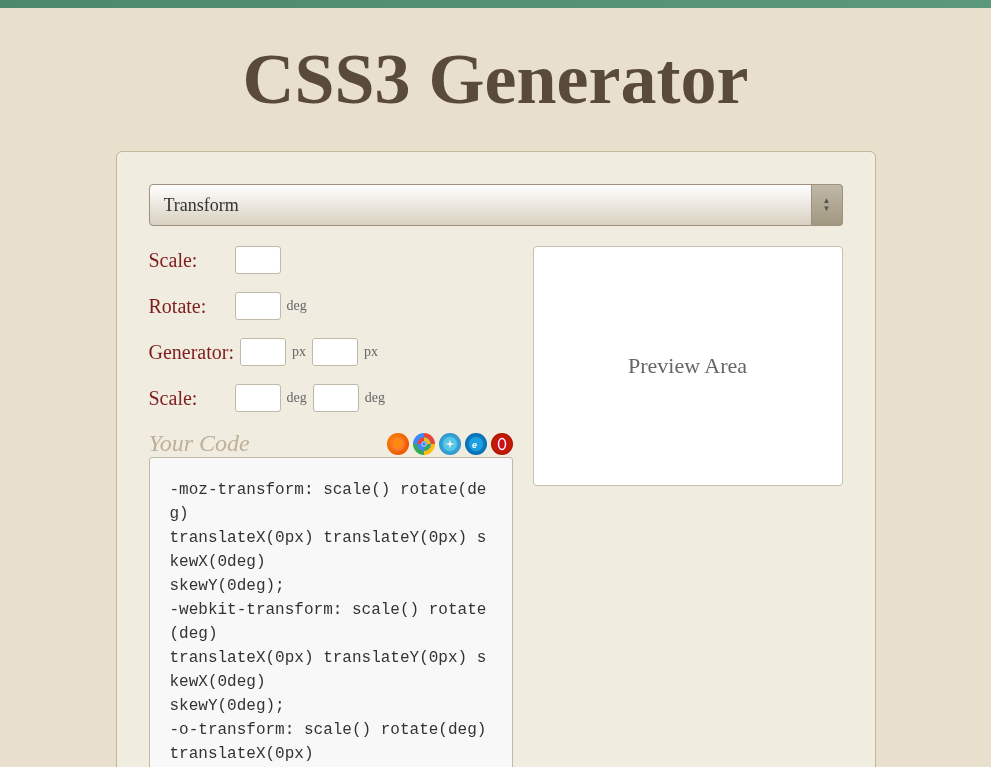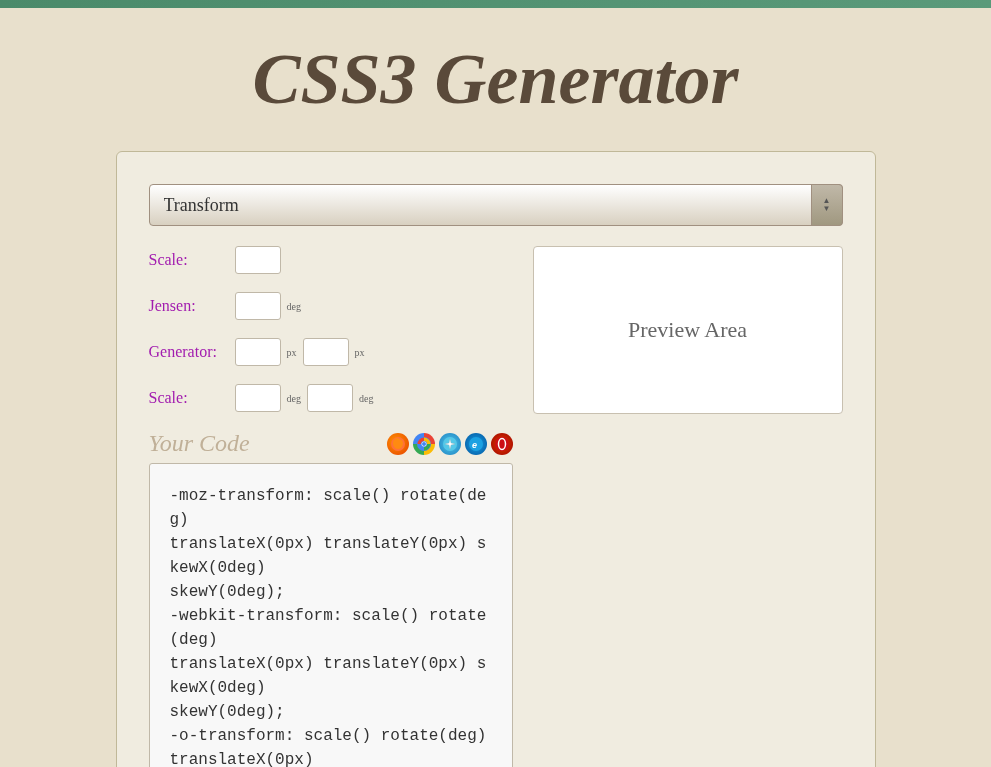--- a/index.html
+++ b/index.html
@@ -24,21 +24,20 @@
       background: linear-gradient(to right, #4a8a6a, #5a9a7a);
     }
 
     .page-title {
       font-size: 72px;
       font-weight: bold;
       color: #5a4a3a;
       text-align: center;
       margin: 30px 0 30px 0;
       font-family: Georgia, serif;
-      font-style: italic;
     }
 
     .main-panel {
       background-color: #f0ece0;
       border: 1px solid #c0b898;
       border-radius: 6px;
       width: 760px;
       padding: 32px;
       margin-bottom: 20px;
     }
@@ -104,51 +103,50 @@
     }
 
     .control-row {
       display: flex;
       align-items: center;
       margin-bottom: 18px;
       gap: 6px;
     }
 
     .control-label {
-      font-size: 16px;
-      color: #a21caf;
+      font-size: 20px;
+      color: #7f1d1d;
       font-family: Georgia, serif;
       min-width: 80px;
     }
 
     .control-input {
       width: 46px;
       height: 28px;
       border: 1px solid #c0b8a8;
       border-radius: 3px;
       background: #fff;
       padding: 2px 4px;
       font-size: 14px;
     }
 
     .control-unit {
-      font-size: 10px;
+      font-size: 14px;
       color: #666;
       font-family: Georgia, serif;
     }
 
     .code-section {
       margin-top: 10px;
     }
 
     .code-header {
       display: flex;
       align-items: center;
       justify-content: space-between;
-      margin-bottom: 6px;
     }
 
     .your-code-label {
       font-size: 24px;
       color: #c0b098;
       font-family: Georgia, serif;
       font-style: italic;
     }
 
     .browser-icons {
@@ -225,21 +223,21 @@
       font-size: 14px;
     }
 
     .preview-section {
       width: 310px;
       flex-shrink: 0;
     }
 
     .preview-area {
       width: 100%;
-      height: 168px;
+      height: 240px;
       background: #fff;
       border: 1px solid #c8c0b0;
       border-radius: 4px;
       display: flex;
       align-items: center;
       justify-content: center;
     }
 
     .preview-text {
       font-size: 22px;
@@ -287,21 +285,21 @@
   <div class="content-area">
 
     <div class="controls-section">
 
       <div class="control-row">
         <span class="control-label">Scale:</span>
         <input class="control-input" type="text" value="" style="">
       </div>
 
       <div class="control-row">
-        <span class="control-label">Jensen:</span>
+        <span class="control-label">Rotate:</span>
         <input class="control-input" type="text" value="" style="">
         <span class="control-unit">deg</span>
       </div>
 
       <div class="control-row">
         <span class="control-label">Generator:</span>
         <input class="control-input" type="text" value="" style="">
         <span class="control-unit">px</span>
         <input class="control-input" type="text" value="" style="">
         <span class="control-unit">px</span>

